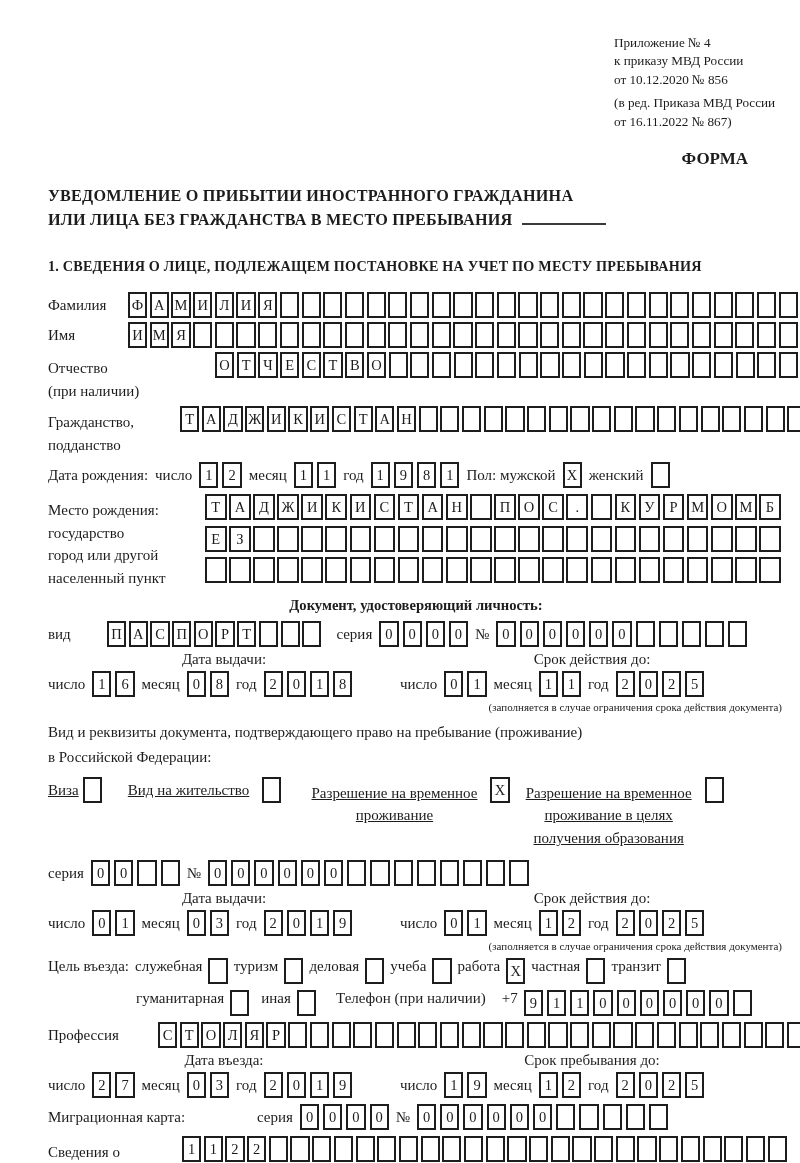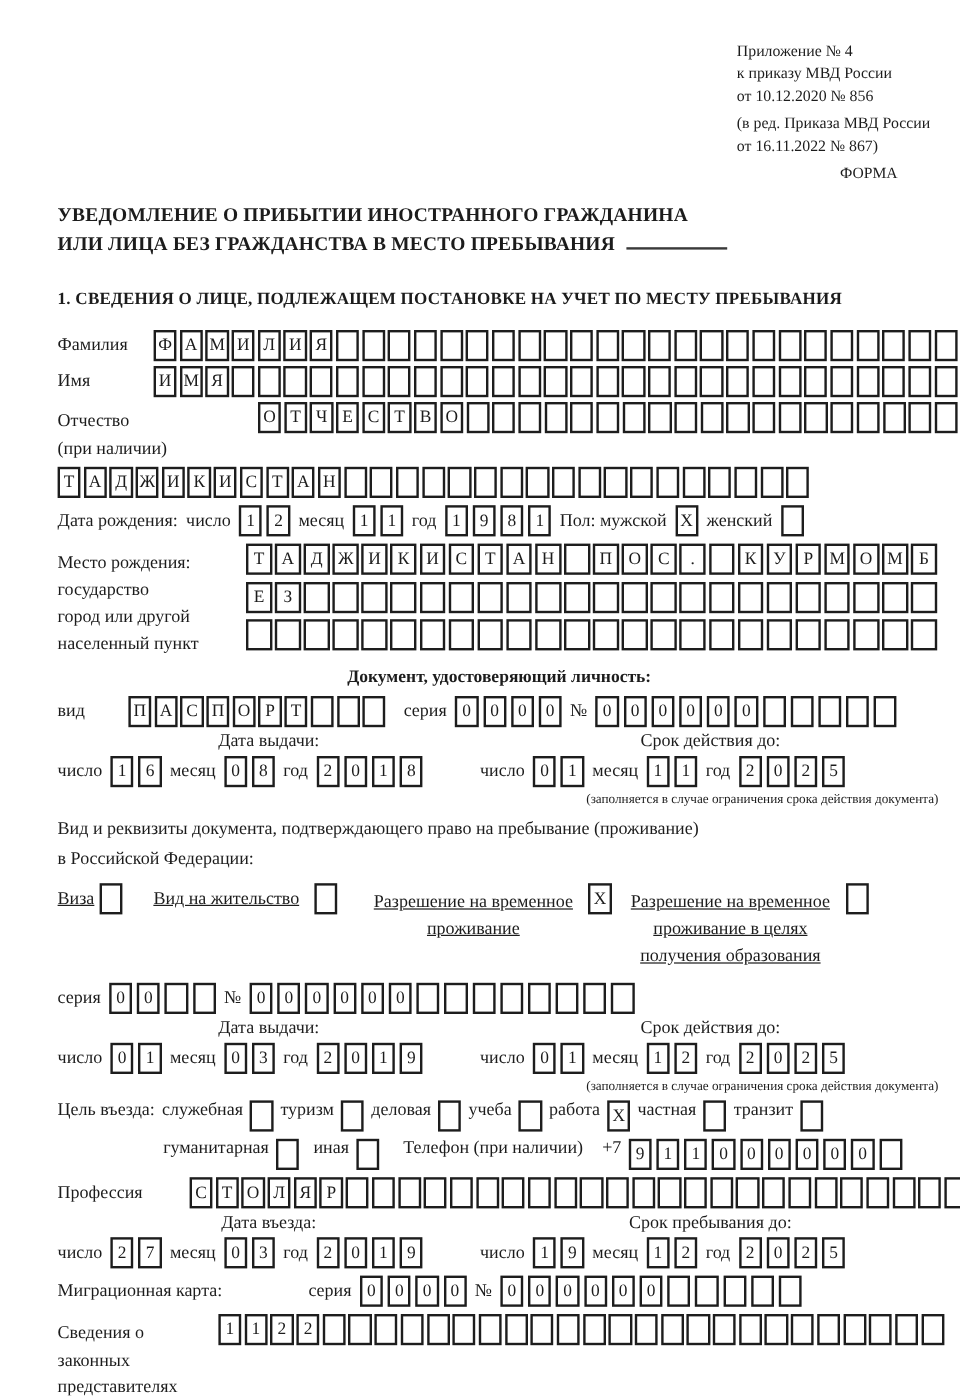--- a/index.html
+++ b/index.html
@@ -7,21 +7,21 @@
   body {
     width: 800px; height: 1163px;
     font-family: "Liberation Serif", "DejaVu Serif", serif;
     color: #1c1c1c; font-size: 15px; overflow: hidden;
   }
   .page { width: 800px; height: 1163px; padding: 34px 16px 10px 48px; position: relative; }
 
   .annex { margin-left: 566px; width: 200px; font-size: 13.2px; line-height: 1.4; }
   .annex-ed { margin-top: 5px; }
 
-  .forma { text-align: right; padding-right: 36px; font-weight: normal; margin-top: 5px; font-size: 13px; }
+  .forma { text-align: right; padding-right: 36px; font-weight: bold; margin-top: 18px; font-size: 17px; }
 
   .title { text-align: left; font-weight: bold; font-size: 16.2px; line-height: 1.45; margin-top: 16px; letter-spacing: .2px; }
   .blank-line { display: inline-block; width: 84px; border-bottom: 2.5px solid #3a3a3a; height: 13px; margin-left: 10px; }
 
   .section-title { font-weight: bold; font-size: 14.2px; margin-top: 26px; margin-bottom: 17px; letter-spacing: .2px; }
 
   .frow { display: flex; align-items: flex-start; margin-bottom: 4px; }
   .flabel { flex: none; padding-top: 5px; }
   .prelines { white-space: pre-line; line-height: 1.5; }
 
@@ -196,20 +196,22 @@
         <span class="cell"></span>
         <span class="cell"></span>
         <span class="cell"></span>
         <span class="cell"></span>
         <span class="cell"></span>
         <span class="cell"></span>
       </div>
   </div>
 
   <div class="frow">
+    <div class="flabel w132 prelines">Гражданство,
+подданство</div>
     <div class="cells">
         <span class="cell">Т</span>
         <span class="cell">А</span>
         <span class="cell">Д</span>
         <span class="cell">Ж</span>
         <span class="cell">И</span>
         <span class="cell">К</span>
         <span class="cell">И</span>
         <span class="cell">С</span>
         <span class="cell">Т</span>

